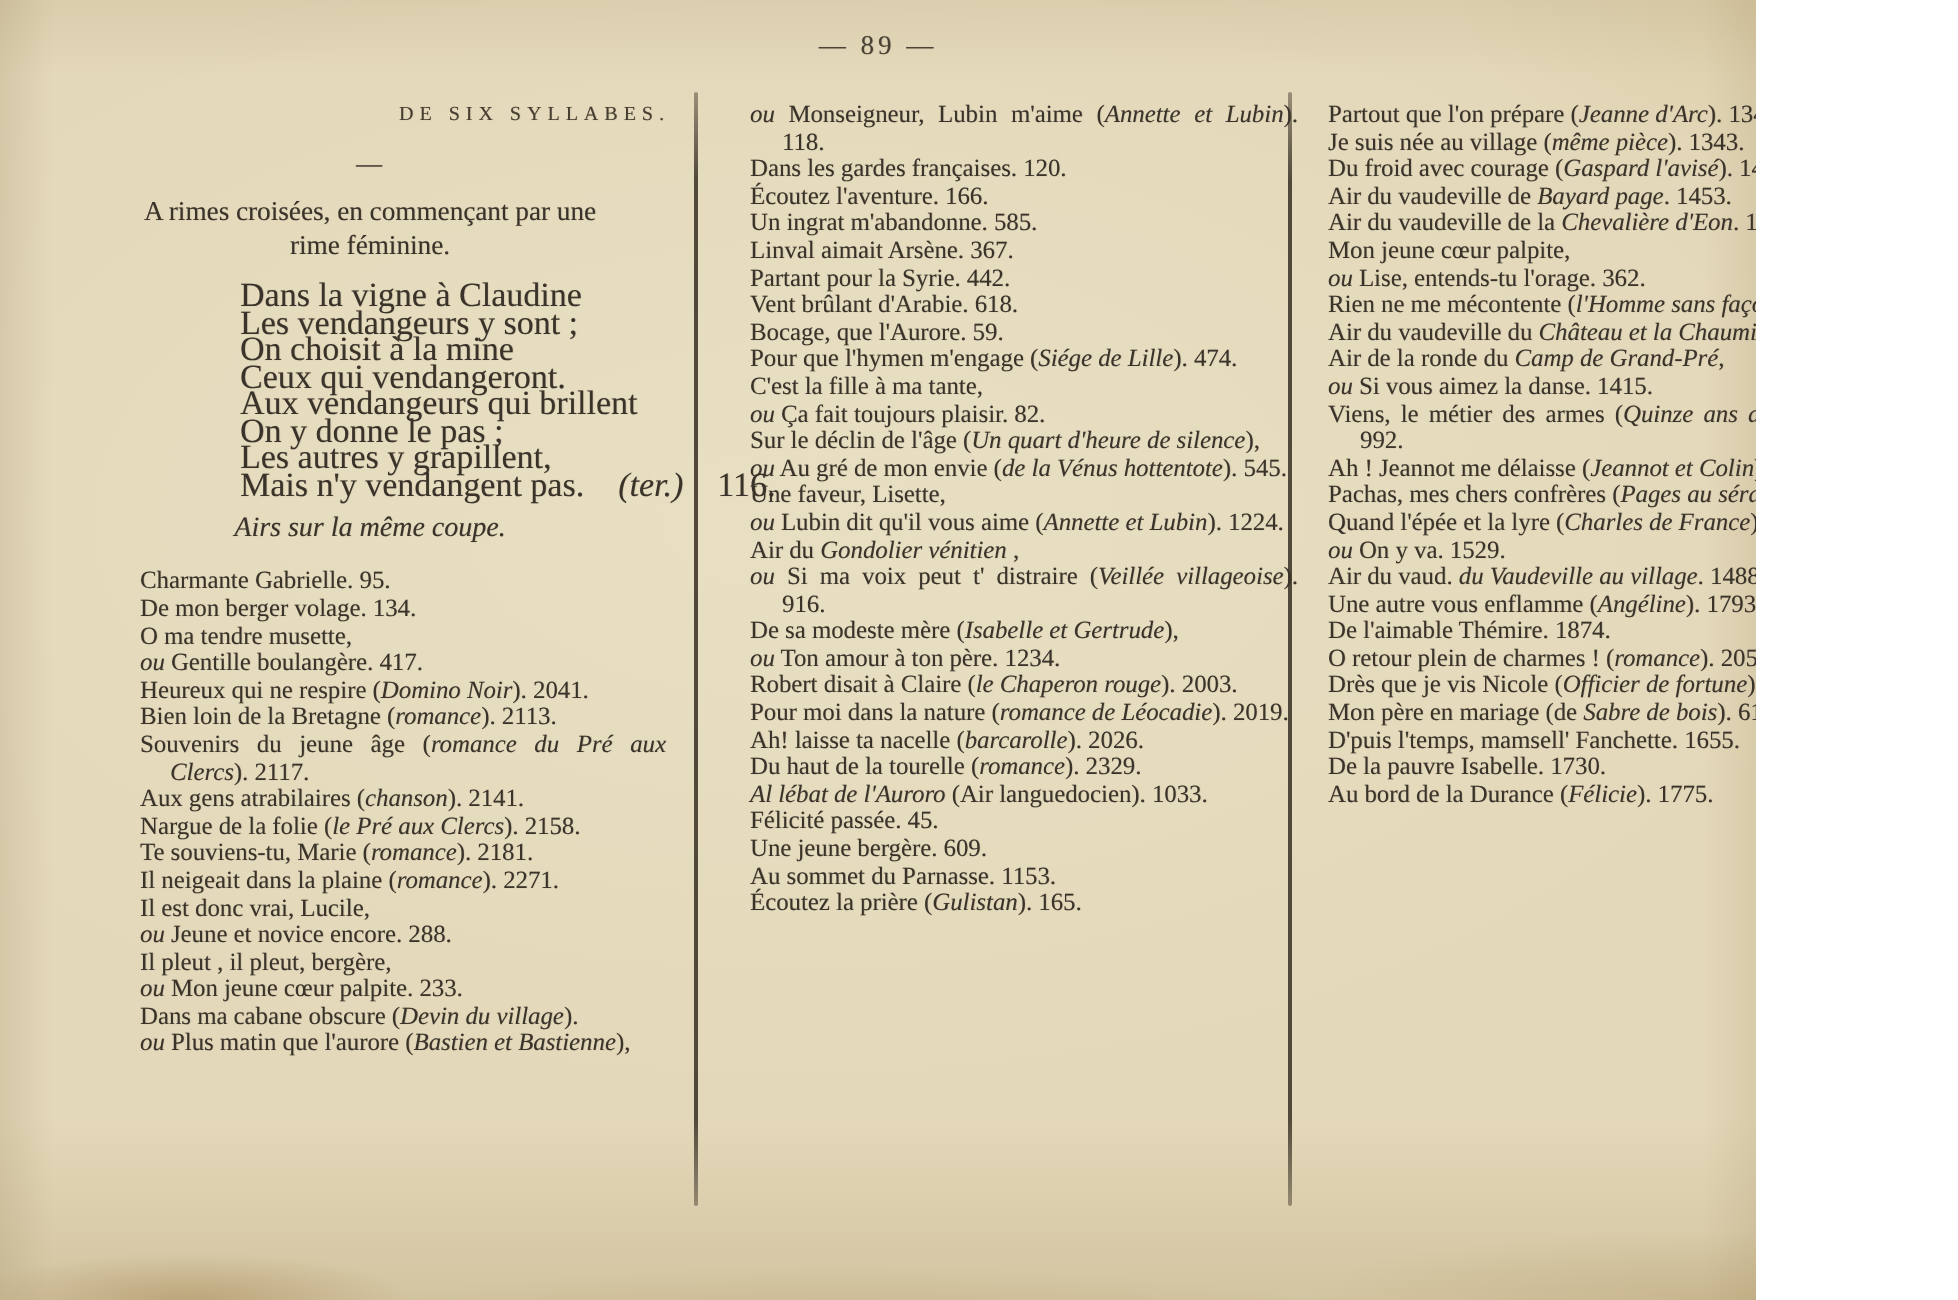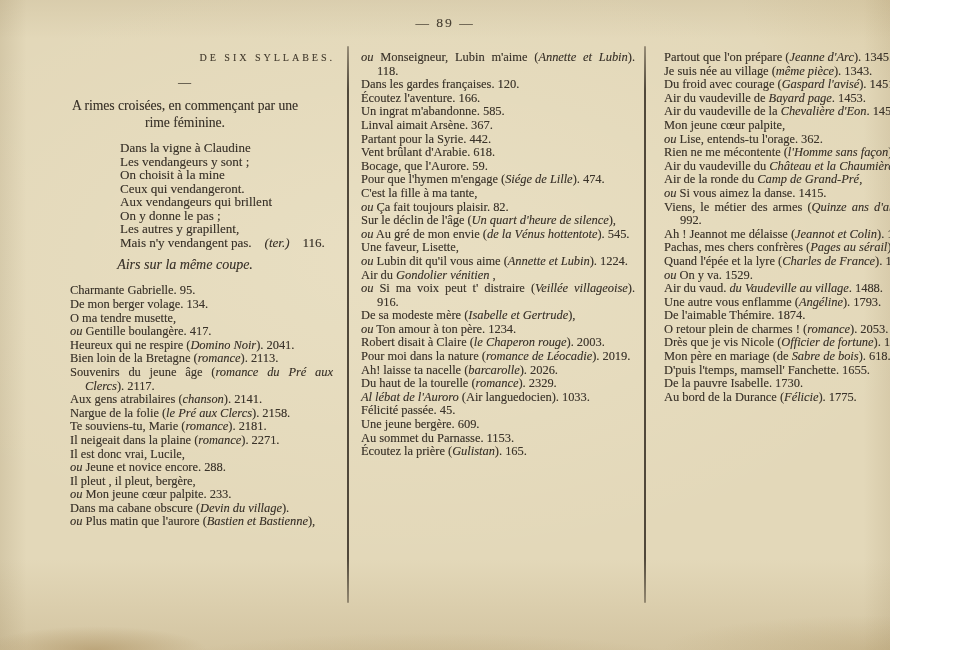--- a/index.html
+++ b/index.html
@@ -13,53 +13,52 @@
     color: #3a332a;
     background:
       radial-gradient(ellipse 160px 34px at 95px 650px, rgba(150,115,60,.38), rgba(150,115,60,0) 70%),
       radial-gradient(ellipse 420px 60px at 48% 104%, rgba(160,132,78,.28), rgba(160,132,78,0) 72%),
       radial-gradient(ellipse 300px 50px at 98% 100%, rgba(158,128,72,.22), rgba(158,128,72,0) 70%),
       radial-gradient(ellipse 200px 120px at 100% 0%, rgba(190,165,110,.18), rgba(190,165,110,0) 75%),
       radial-gradient(ellipse 700px 380px at 45% 40%, rgba(255,250,232,.20), rgba(255,250,232,0) 80%),
       linear-gradient(to bottom, rgba(130,105,60,.10), rgba(130,105,60,0) 6%, rgba(130,105,60,0) 86%, rgba(148,118,66,.20)),
       linear-gradient(to right, rgba(120,98,58,.14), rgba(120,98,58,0) 3%, rgba(120,98,58,0) 97%, rgba(130,106,60,.12)),
       #e3d8b9;
-    padding-left: 12px;
   }
   .page * { text-shadow: 0.2px 0.2px 0.4px rgba(46,38,28,.35); }
 
   .page-header {
     position: absolute; top: 15px; left: 0; width: 100%;
     text-align: center; font-size: 13.5px; letter-spacing: 2px; color: #4a4234;
   }
 
   .divider {
     position: absolute; top: 46px; height: 557px; width: 2px;
     background: linear-gradient(to bottom,
       rgba(62,52,40,.45), rgba(48,40,30,.82) 8%,
       rgba(48,40,30,.82) 92%, rgba(62,52,40,.45));
     border-radius: 1px;
   }
   .divider-1 { left: 347px; }
   .divider-2 { left: 644px; }
 
   .col { position: absolute; top: 46px; }
   .col-left   { left: 35px;  width: 300px; }
-  .col-middle { left: 361px; top: 51px; width: 274px; font-family: Liberation Serif, serif; }
+  .col-middle { left: 375px; top: 51px; width: 274px; font-family: Liberation Serif, serif; }
   .col-right  { left: 664px; top: 51px; width: 266px; }
 
   .section-heading {
     margin-top: 6px; text-align: right;
     font-size: 10px; letter-spacing: 3px; color: #453d2f;
   }
   .heading-dash { margin-top: 11px; text-align: center; font-size: 13px; letter-spacing: 1px; }
   .subheading { margin-top: 8px; font-size: 13.6px; line-height: 16.5px; text-align: center; }
   .subheading-line { white-space: nowrap; }
 
-  .verse { margin-top: 10px; margin-left: 85px; font-size: 13px; line-height: 13.55px; }
+  .verse { margin-top: 10px; margin-left: 85px; font-size: 17px; line-height: 13.55px; }
   .verse-line { white-space: nowrap; }
 
   .airs-heading { margin-top: 8px; text-align: center; font-style: italic; font-size: 14px; }
 
   .entries { font-size: 12.4px; line-height: 13.6px; }
   .col-left .entries { margin-top: 11px; margin-left: 35px; width: 263px; }
   .entry {
     text-align: justify;
     padding-left: 16px; text-indent: -16px;
     hyphens: auto; -webkit-hyphens: auto;

